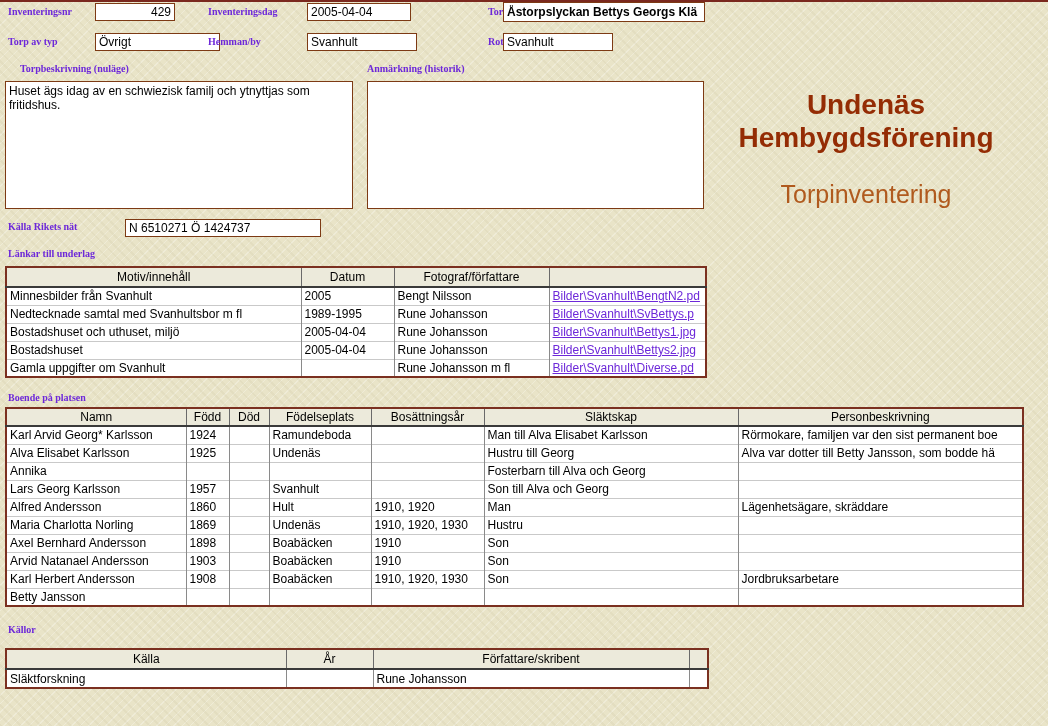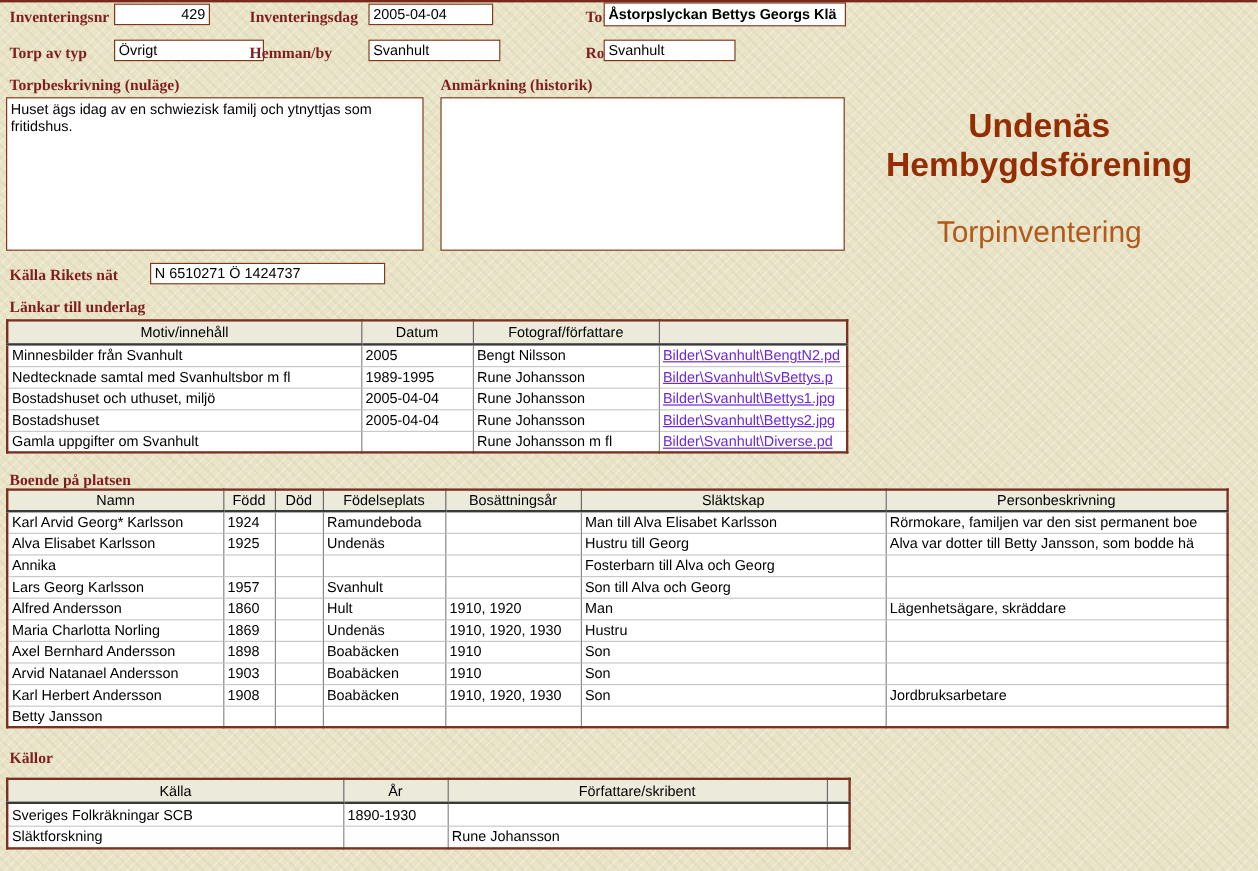--- a/index.html
+++ b/index.html
@@ -9,21 +9,21 @@
     font-family:"Liberation Sans", sans-serif;
     background-color:#e9e4c8;
     background-image:
       repeating-linear-gradient(45deg, rgba(175,165,125,0.10) 0 2px, rgba(0,0,0,0) 2px 7px),
       repeating-linear-gradient(-45deg, rgba(255,255,255,0.28) 0 1px, rgba(0,0,0,0) 1px 6px);
     overflow:hidden;
   }
   .abs { position:absolute; }
   .lbl {
     font-family:"Liberation Serif", serif;
-    font-weight:bold; font-size:13px; color:#7f1d1d; white-space:nowrap;
+    font-weight:bold; font-size:10px; color:#6d28d9; white-space:nowrap;
   }
   .fld {
     position:absolute; background:#fff; border:1px solid #7d3a14;
     font-family:"Liberation Sans", sans-serif; font-size:12px; color:#000;
     padding:2px 3px; outline:none;
   }
   .ta-right { text-align:right; }
   .bold { font-weight:bold; }
   textarea.fld { resize:none; line-height:14px; }
   .separator { left:0; top:56; width:1048px; height:2px; background:#7a281e; }
@@ -69,21 +69,21 @@
 <input class="fld" style="left: 95px; top: 33px; width: 125px; height: 18px;" value="Övrigt">
 
 <span class="abs lbl" style="left:208px; top:36px;">Hemman/by</span>
 <input class="fld" style="left: 307px; top: 33px; width: 110px; height: 18px;" value="Svanhult">
 
 <span class="abs lbl" style="left:488px; top:36px;">Rote</span>
 <input class="fld" style="left: 503px; top: 33px; width: 110px; height: 18px;" value="Svanhult">
 
 <div class="abs separator"></div>
 
-<span class="abs lbl" style="left:8px; top:63px;">Torpbeskrivning (nuläge)</span>
+<span class="abs lbl" style="left:20px; top:63px;">Torpbeskrivning (nuläge)</span>
 <textarea class="fld" style="left: 5px; top: 81px; width: 348px; height: 128px;">Huset ägs idag av en schwiezisk familj och ytnyttjas som fritidshus.</textarea>
 
 <span class="abs lbl" style="left:367px; top:63px;">Anmärkning (historik)</span>
 <textarea class="fld" style="left: 367px; top: 81px; width: 337px; height: 128px;"></textarea>
 
 <div class="abs brand">
   <div class="brand-title">Undenäs</div>
   <div class="brand-title">Hembygdsförening</div>
   <div class="brand-sub">Torpinventering</div>
 </div>
@@ -268,25 +268,19 @@
 <thead>
       <tr>
         <th>Källa</th>
         <th>År</th>
         <th>Författare/skribent</th>
         <th></th>
       </tr>
     </thead>
     <tbody>
       <tr>
-        <td>Sveriges Folkräkningar SCB</td>
-        <td>1890-1930</td>
-        <td></td>
-        <td></td>
-      </tr>
-      <tr>
         <td>Släktforskning</td>
         <td></td>
         <td>Rune Johansson</td>
         <td></td>
       </tr>
     </tbody>
   </table>
 
 </body></html>

